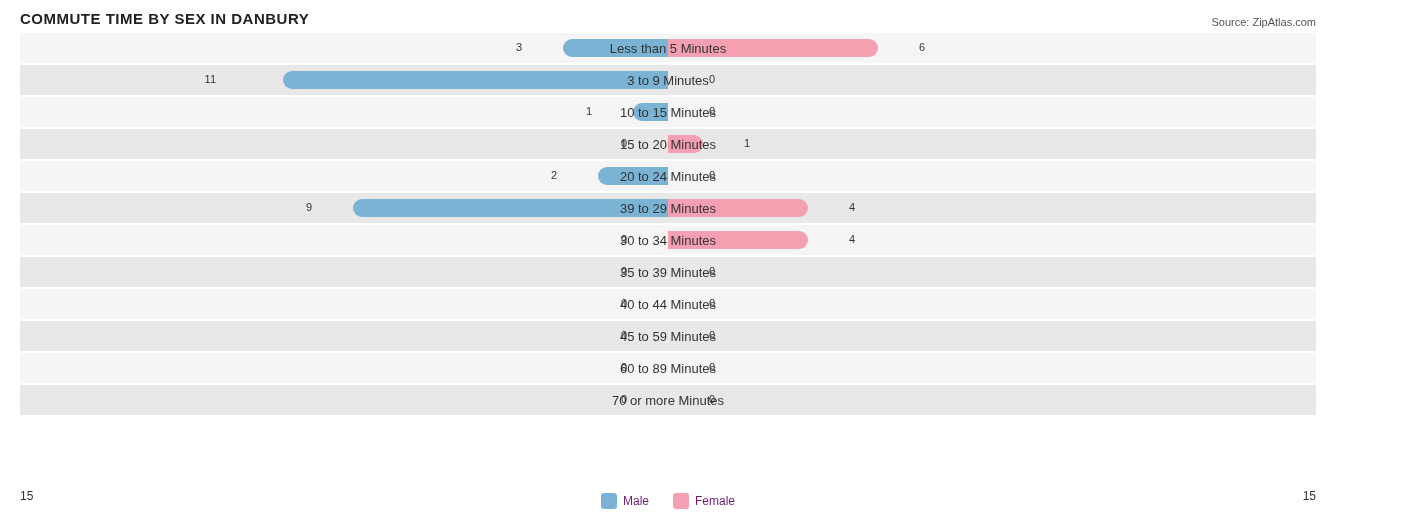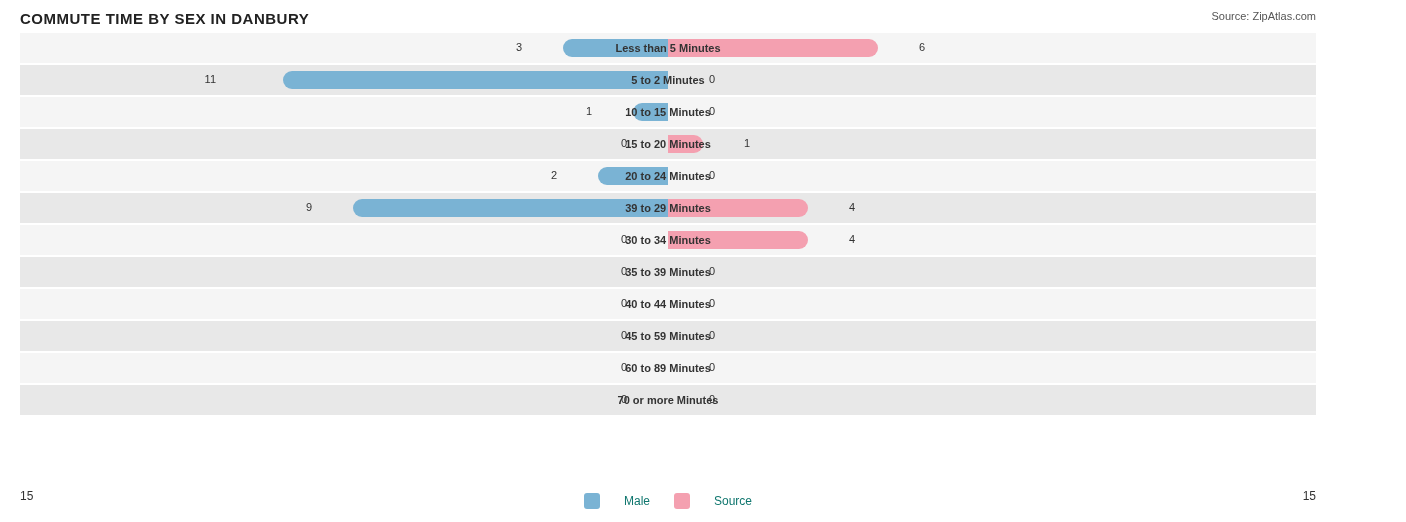--- a/index.html
+++ b/index.html
@@ -19,21 +19,21 @@
     .chart-title {
       font-size: 15px;
       font-weight: bold;
       text-transform: uppercase;
       color: #222;
       letter-spacing: 0.5px;
       margin-bottom: 6px;
     }
     .source {
       position: absolute;
-      top: 10px;
+      top: 16px;
       right: 20px;
       font-size: 11px;
       color: #555;
     }
     .chart-area {
       position: relative;
       width: 100%;
       height: 420px;
     }
     .row {
@@ -46,25 +46,25 @@
     .row:nth-child(odd) {
       background: #f5f5f5;
     }
     .row:nth-child(even) {
       background: #e8e8e8;
     }
     .label-center {
       position: absolute;
       left: 50%;
       transform: translateX(-50%);
-      font-size: 11px;
+      font-size: 13px;
       color: #333;
       white-space: nowrap;
       z-index: 10;
-      font-weight: bold;
+      font-weight: normal;
     }
     .bar-male {
       position: absolute;
       height: 18px;
       background: #7ab3d4;
       border-radius: 9px 0 0 9px;
       top: 6px;
       right: 50%;
     }
     .bar-female {
@@ -101,23 +101,23 @@
     }
     .legend {
       display: flex;
       justify-content: center;
       gap: 24px;
       margin-top: 4px;
     }
     .legend-item {
       display: flex;
       align-items: center;
-      gap: 24px;
+      gap: 6px;
       font-size: 12px;
-      color: #0f766e;
+      color: #701a75;
     }
     .legend-box {
       width: 16px;
       height: 16px;
       border-radius: 3px;
     }
   </style>
 </head>
 <body>
 
@@ -128,21 +128,21 @@
   <div class="chart-area" id="chart-area">
   <div class="row">
         <div class="bar-male" style="width: 105px;"></div>
         <div class="bar-female" style="width: 210px;"></div>
         <div class="label-center">Less than 5 Minutes</div>
         <div class="val-male" style="right: 794px; position: absolute; left: auto;">3</div>
         <div class="val-female" style="position: absolute; left: 899px;">6</div>
       </div>
       <div class="row">
         <div class="bar-male" style="width: 385px;"></div>
-        <div class="label-center">5 to 2 Minutes</div>
+        <div class="label-center">3 to 9 Minutes</div>
         <div class="val-male" style="right: 1100px; position: absolute; left: auto;">11</div>
         <div class="val-female" style="position: absolute; left: 689px;">0</div>
       </div>
       <div class="row">
         <div class="bar-male" style="width: 35px;"></div>
         <div class="label-center">10 to 15 Minutes</div>
         <div class="val-male" style="right: 724px; position: absolute; left: auto;">1</div>
         <div class="val-female" style="position: absolute; left: 689px;">0</div>
       </div>
       <div class="row">
@@ -199,18 +199,18 @@
 
   <div class="axis-bottom">
     <span class="axis-val">15</span>
     <div class="legend">
       <div class="legend-item">
         <div class="legend-box" style="background:#7ab3d4;"></div>
         <span>Male</span>
       </div>
       <div class="legend-item">
         <div class="legend-box" style="background:#f4a0b0;"></div>
-        <span>Source</span>
+        <span>Female</span>
       </div>
     </div>
     <span class="axis-val">15</span>
   </div>
 </div>
 
 </body></html>

